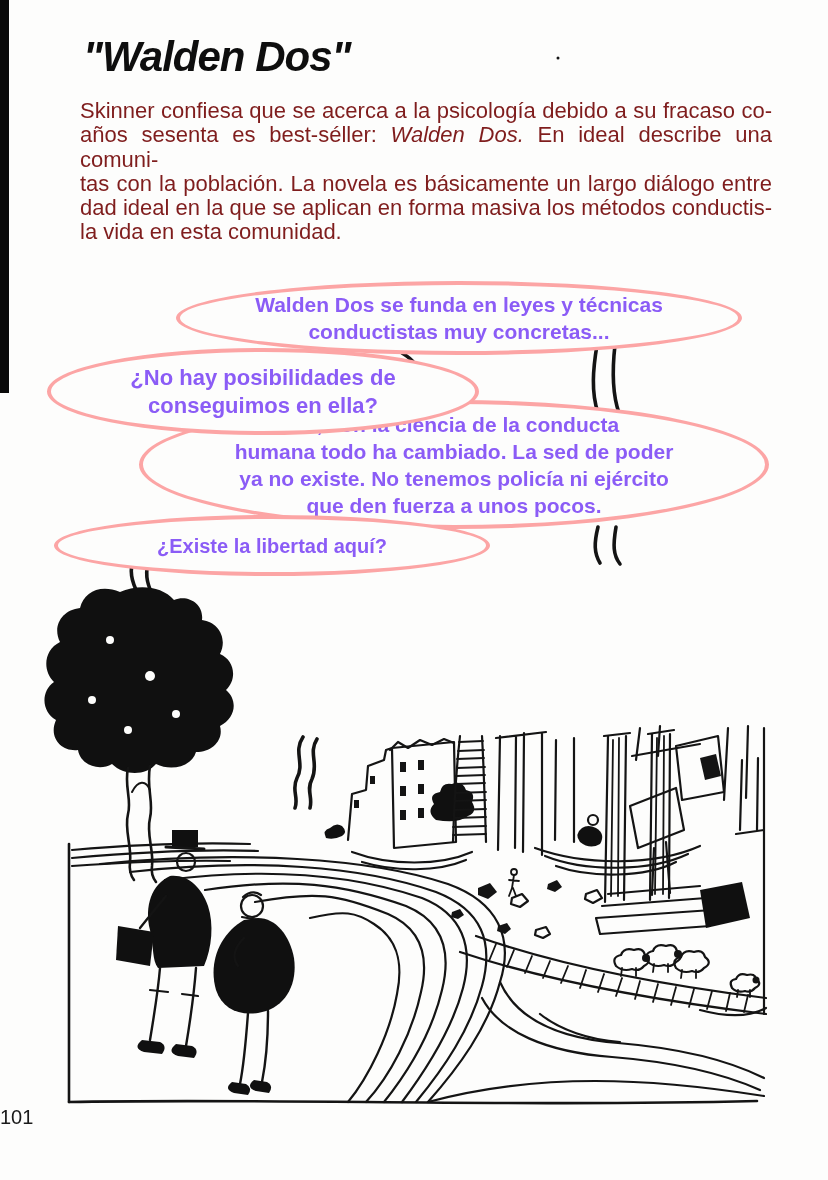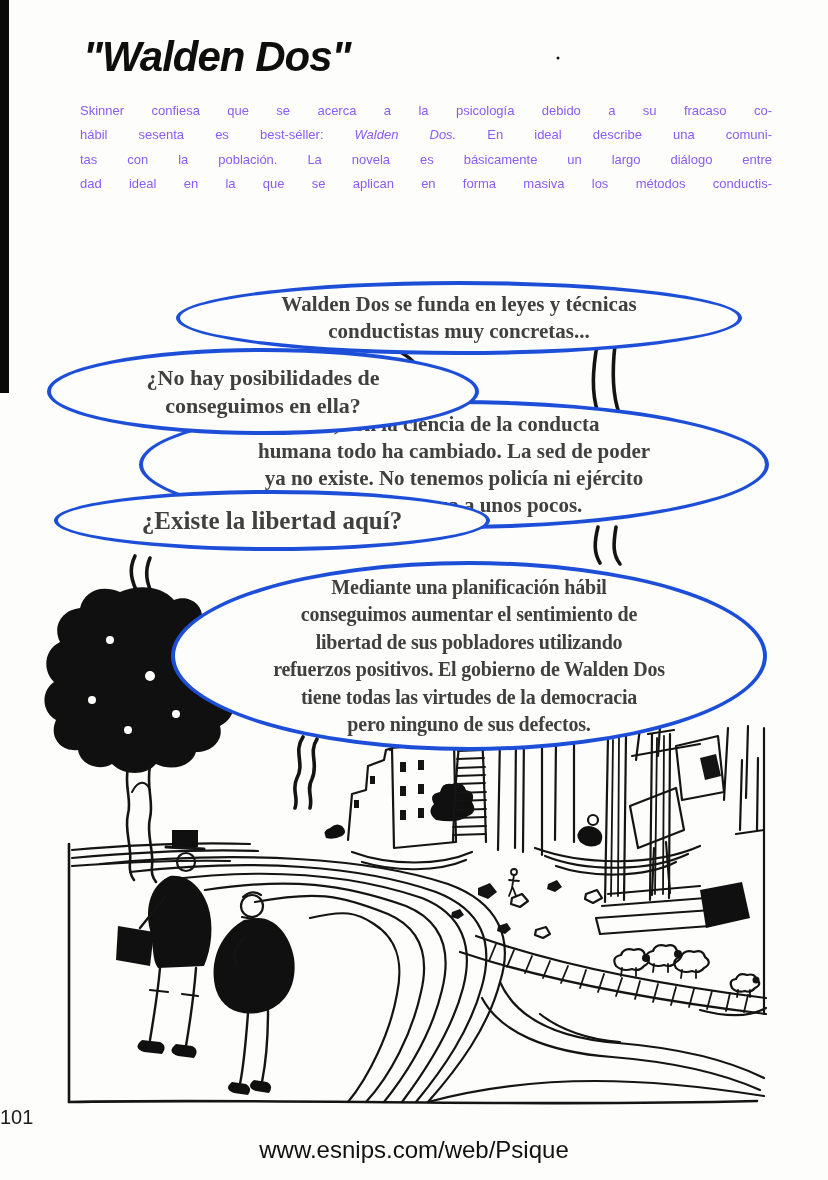--- a/index.html
+++ b/index.html
@@ -3,54 +3,55 @@
 <meta charset="utf-8">
 <style>
   html,body{margin:0;padding:0;background:#ffffff;}
   .page{position:relative;width:828px;height:1180px;background:#fdfdfc;overflow:hidden;
         font-family:"Liberation Sans",sans-serif;color:#141414;}
   .scan-bar{position:absolute;left:0;top:0;width:9px;height:393px;background:#0a0a0a;z-index:6;}
   .title{position:absolute;left:83px;top:33px;z-index:2;
          font-family:"Liberation Sans",sans-serif;font-weight:bold;font-style:italic;
          font-size:42px;letter-spacing:-1px;color:#0e0e0e;}
   .para{position:absolute;left:80px;top:99px;width:692px;z-index:2;
-        font-size:13px;line-height:24.3px;color:#8b5cf6;}
+        font-size:22px;line-height:24.3px;color:#7f1d1d;}
   .pline{text-align:justify;text-align-last:justify;}
   .pline.last{text-align-last:left;}
   .pline i{}
-  .bubble{position:absolute;background:#fdfdfc;border:4px solid #1d4ed8;border-radius:50%;
+  .bubble{position:absolute;background:#fdfdfc;border:4px solid #fca5a5;border-radius:50%;
           display:flex;align-items:center;justify-content:center;text-align:center;
-          white-space:pre-line;font-family:Liberation Serif, serif;font-weight:bold;
-          color:#404040;}
+          white-space:pre-line;font-family:Liberation Sans, sans-serif;font-weight:bold;
+          color:#8b5cf6;}
   .bub-a{left:176px;top:281px;width:558px;height:66px;font-size:21px;line-height:27px;z-index:3;}
   .bub-b{left:47px;top:348px;width:424px;height:79px;font-size:22px;line-height:28px;z-index:4;}
   .bub-c{left:139px;top:400px;width:622px;height:121px;font-size:21px;line-height:27px;z-index:3;}
-  .bub-d{left:54px;top:490px;width:428px;height:53px;font-size:25px;line-height:26px;z-index:5;}
+  .bub-d{left:54px;top:515px;width:428px;height:53px;font-size:20px;line-height:26px;z-index:5;}
   .bub-e{left:171px;top:561px;width:588px;height:182px;font-size:20px;line-height:27.5px;
          letter-spacing:-0.2px;z-index:4;}
   .art{position:absolute;left:0;top:0;width:828px;height:1180px;z-index:1;}
   .footer-num{position:absolute;left:0;top:1106px;width:828px;z-index:2;
               font-size:20px;color:#1a1a1a;}
   .footer-url{position:absolute;left:0;top:1136px;width:828px;text-align:center;z-index:2;
               font-size:24px;color:#111;}
 </style>
 </head>
 <body>
 
 <div class="page">
 
   <div class="scan-bar"></div>
 
   <div class="title">"Walden Dos"</div>
 
   <div class="para">
     <div class="pline">Skinner confiesa que se acerca a la psicología debido a su fracaso co-</div>
-    <div class="pline"><span>hábil sesenta es best-séller: </span><i>Walden Dos.</i><span> En ideal describe una comuni-</span></div>
+    <div class="pline"><span>años sesenta es best-séller: </span><i>Walden Dos.</i><span> En ideal describe una comuni-</span></div>
     <div class="pline">tas con la población. La novela es básicamente un largo diálogo entre</div>
     <div class="pline">dad ideal en la que se aplican en forma masiva los métodos conductis-</div>
+    <div class="pline last">la vida en esta comunidad.</div>
   </div>
 
   <svg class="art" viewBox="0 0 828 1180" fill="none" stroke="#141414" stroke-width="2.2" stroke-linecap="round" stroke-linejoin="round">
 
     <g stroke-width="3.6">
       <path d="M597,345 C593,369 591,392 598,413"></path>
       <path d="M615,345 C612,371 612,393 619,413"></path>
       <path d="M402,353 C424,366 426,386 405,400"></path>
       <path d="M135,556 C128,570 132,582 138,594"></path>
       <path d="M150,558 C144,572 147,583 152,594"></path>
@@ -227,23 +228,16 @@
 
   <div class="bubble bub-a">Walden Dos se funda en leyes y técnicas
 conductistas muy concretas...</div>
   <div class="bubble bub-b">¿No hay posibilidades de
 conseguimos en ella?</div>
   <div class="bubble bub-c">No, cón la ciencia de la conducta
 humana todo ha cambiado. La sed de poder
 ya no existe. No tenemos policía ni ejército
 que den fuerza a unos pocos.</div>
   <div class="bubble bub-d">¿Existe la libertad aquí?</div>
-  <div class="bubble bub-e">Mediante una planificación hábil
-conseguimos aumentar el sentimiento de
-libertad de sus pobladores utilizando
-refuerzos positivos. El gobierno de Walden Dos
-tiene todas las virtudes de la democracia
-pero ninguno de sus defectos.</div>
 
   <div class="footer-num">101</div>
-  <div class="footer-url">www.esnips.com/web/Psique</div>
 
 </div>
 
 </body></html>

